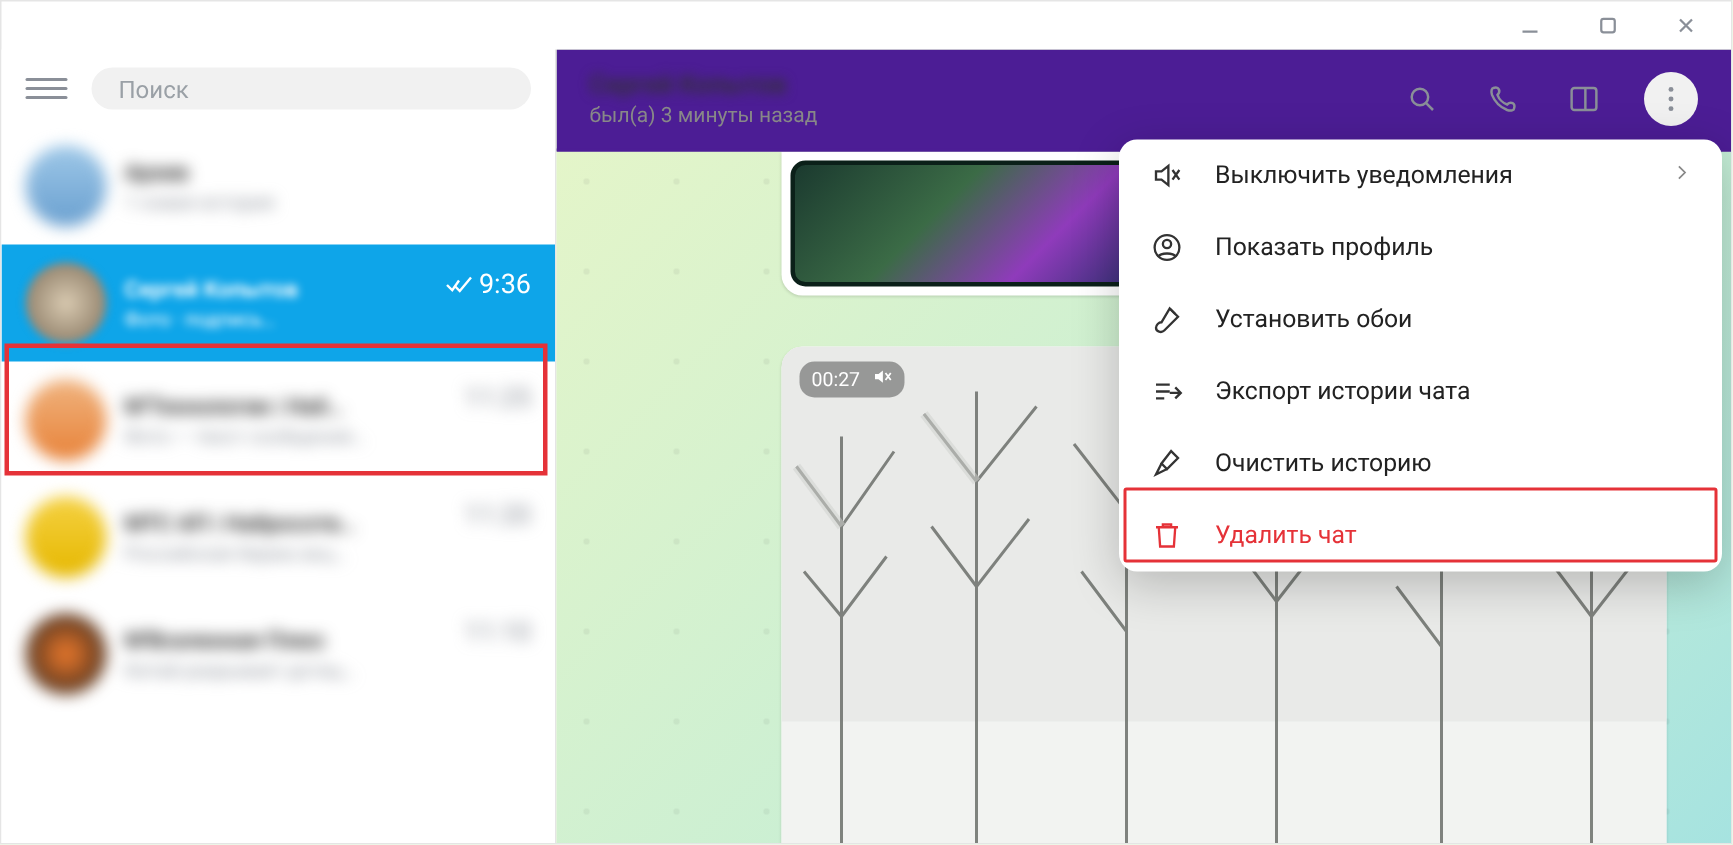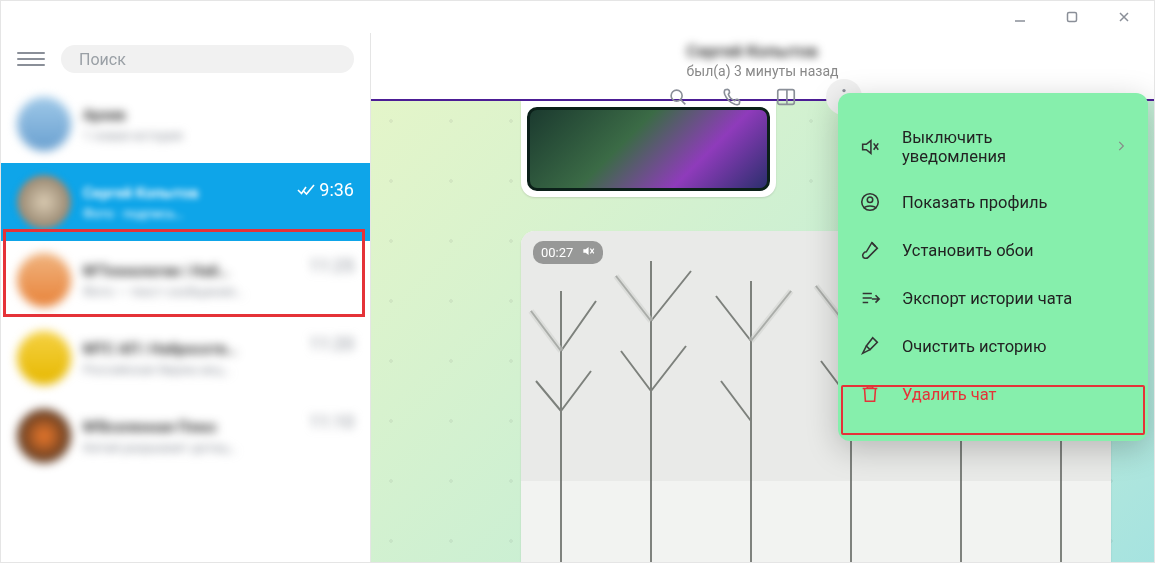--- a/index.html
+++ b/index.html
@@ -33,21 +33,21 @@
   .chat-time { font-size:18px; color:#8a8f98; align-self:flex-start; margin-top:4px; }
 
   .chat-item.selected { background:#0ea5e9; color:#fff; }
   .chat-item.selected .chat-title, .chat-item.selected .chat-sub, .chat-item.selected .chat-time { color:#fff; }
   .chat-item.selected .checks { color:#fff; }
 
   .selected-highlight { position:absolute; border:3px solid #e53238; top:196px; left:2px; width:362px; height:88px; pointer-events:none; }
 
   
   .chatarea { flex:1; display:flex; flex-direction:column; position:relative; background:#dff4cf; overflow:hidden; }
-  .chat-header { height:68px; background:#ffffff; display:flex; align-items:center; padding:8px 22px; border-bottom:2px solid #4c1d95; position:relative; z-index:2;flex-direction:column; }
+  .chat-header { height:68px; background:#4c1d95; display:flex; align-items:center; padding:8px 22px; border-bottom:2px solid #4c1d95; position:relative; z-index:2; }
   .hdr-info { flex:1; }
   .hdr-name { font-weight:600; font-size:17px; color:#333; filter: blur(4px); }
   .hdr-status { font-size:14px; color:#888; margin-top:2px; }
   .hdr-actions { display:flex; align-items:center; gap:26px; color:#8a8f98; }
   .hdr-actions .icon-btn { width:28px; height:28px; display:flex; align-items:center; justify-content:center; cursor:pointer; }
   .hdr-actions svg { width:22px; height:22px; }
   .icon-btn.menu-dots { background:#f1f1f1; border-radius:50%; width:36px; height:36px; }
 
   .chat-bg { position:absolute; inset:68px 0 0 0; background: linear-gradient(135deg,#e4f5c9 0%, #c6eed5 60%, #a6e3e0 100%); overflow:hidden; }
   .pattern { position:absolute; inset:0; opacity:.08; background-image: radial-gradient(circle at 20px 20px, #555 2px, transparent 2px); background-size: 60px 60px; }
@@ -56,21 +56,21 @@
   .bubble-top { left:150px; top:0px; width:255px; height:96px; overflow:hidden; border-top-left-radius:0; border-top-right-radius:0;}
   .bubble-top .thumb { width:100%; height:100%; border-radius:10px; background:linear-gradient(135deg,#1b3a2f,#3b6b46 40%,#8f3bbb 70%,#2b2f6d); border:3px solid #0b2019; }
 
   .bubble-vid { left:150px; top:130px; width:590px; height:370px; padding:0; overflow:hidden; }
   .vid-frame { width:100%; height:100%; position:relative; border-radius:14px; overflow:hidden; background:linear-gradient(#e6e6e6,#f5f5f5 60%); }
   .trees { position:absolute; inset:0; }
   .trees svg { width:100%; height:100%; }
   .vid-meta { position:absolute; top:10px; left:12px; display:flex; align-items:center; gap:8px; color:#fff; font-size:13px; background:rgba(0,0,0,.35); padding:3px 8px; border-radius:10px; }
 
   
-  .dropdown { position:absolute; top:60px; right:6px; width:310px; background:#86efac; border-radius:12px; box-shadow:0 8px 32px rgba(0,0,0,.22); padding:23px 0; z-index:5; }
+  .dropdown { position:absolute; top:60px; right:6px; width:402px; background:#ffffff; border-radius:12px; box-shadow:0 8px 32px rgba(0,0,0,.22); padding:0 0; z-index:5; }
   .dd-item { display:flex; align-items:center; gap:20px; padding:12px 20px; font-size:16.5px; color:#222; cursor:pointer; }
   .dd-item .dd-icon { width:24px; height:24px; display:flex; align-items:center; justify-content:center; color:#333; flex-shrink:0; }
   .dd-item .dd-icon svg { width:22px; height:22px; }
   .dd-item .chev { margin-left:auto; color:#888; }
   .dd-item.danger { color:#e53238; }
   .dd-item.danger .dd-icon { color:#e53238; }
   .dd-highlight { position:absolute; border:2.5px solid #e53238; bottom:6px; left:3px; right:3px; height:50px; pointer-events:none; border-radius:2px; }
 
   .checks { display:inline-flex; align-items:center; margin-right:4px; }
 </style>

